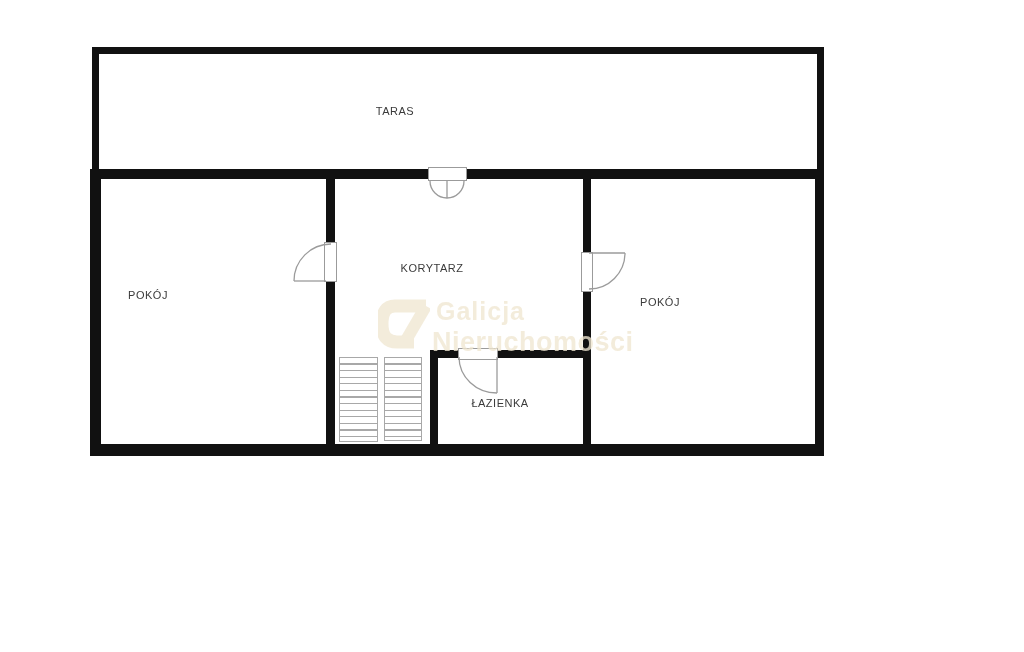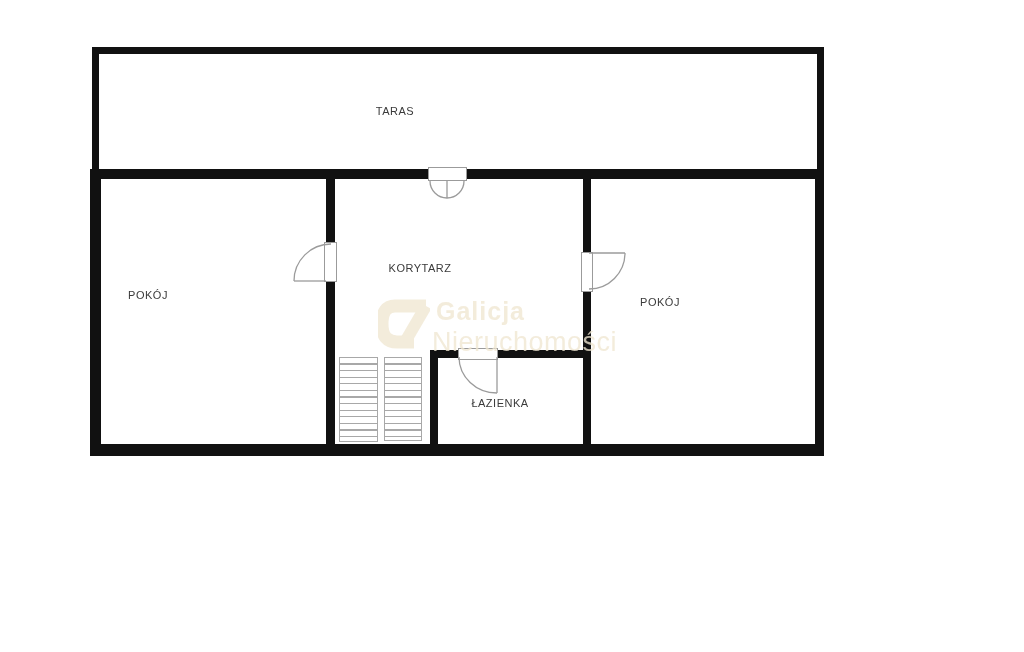--- a/index.html
+++ b/index.html
@@ -29,21 +29,21 @@
                 white-space: nowrap; z-index: 5; }
 
   
   .watermark { position: absolute; left: 0; top: 0; z-index: 8;
                opacity: 0.78; pointer-events: none; }
   .wm-logo { position: absolute; left: 378px; top: 299px; }
   .wm-line1 { position: absolute; left: 436px; top: 297px;
               font-size: 25px; font-weight: bold; letter-spacing: 1px;
               color: #f0e7d2; }
   .wm-line2 { position: absolute; left: 432px; top: 327px;
-              font-size: 27px; font-weight: normal; letter-spacing: 0.5px;
+              font-size: 27px; font-weight: bold; letter-spacing: 0.5px;
               color: #f0e7d2; }
 </style>
 </head>
 <body>
 
 <div class="plan">
 
   <div class="wall" style="left:92px;  top:47px;  width:732px; height:7px;"></div>
   <div class="wall" style="left:92px;  top:47px;  width:7px;   height:132px;"></div>
   <div class="wall" style="left:817px; top:47px;  width:7px;   height:132px;"></div>
@@ -87,21 +87,21 @@
       <path d="M497 357 L497 393"></path>
       <path d="M459 357 A38 36 0 0 0 497 393"></path>
     </g>
   </svg>
 
   <div class="stairs" style="left:339px; top:357px; width:39px; height:85px;"></div>
   <div class="stairs" style="left:384px; top:357px; width:38px; height:84px;"></div>
 
   <div class="room-label" style="left:395px; top:111px;">TARAS</div>
   <div class="room-label" style="left:148px; top:295px;">POKÓJ</div>
-  <div class="room-label" style="left:420px; top:268px;">KORYTARZ</div>
+  <div class="room-label" style="left:432px; top:268px;">KORYTARZ</div>
   <div class="room-label" style="left:660px; top:302px;">POKÓJ</div>
   <div class="room-label" style="left:500px; top:403px;">ŁAZIENKA</div>
 
   <div class="watermark">
     <svg class="wm-logo" width="52" height="50" viewBox="0 0 52 50">
       <path d="M48 7 H17 Q4 7 4 25 Q4 43 19 43 H36" fill="none" stroke="#f0e7d2" stroke-width="13" stroke-linejoin="round"></path>
       <path d="M48 7 L27 43" fill="none" stroke="#f0e7d2" stroke-width="12"></path>
     </svg>
     <div class="wm-line1">Galicja</div>
     <div class="wm-line2">Nieruchomości</div>

